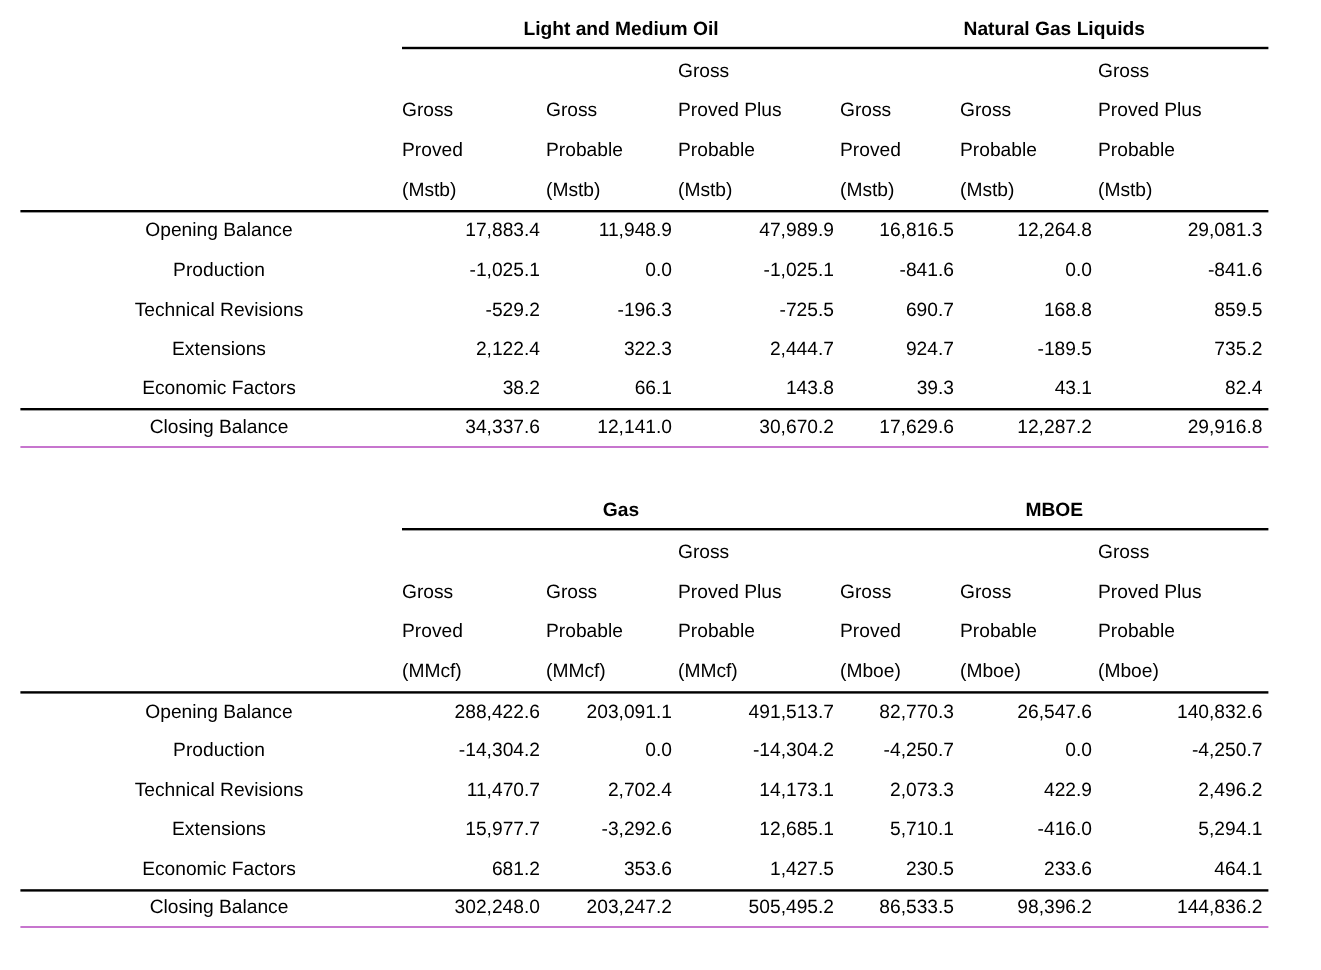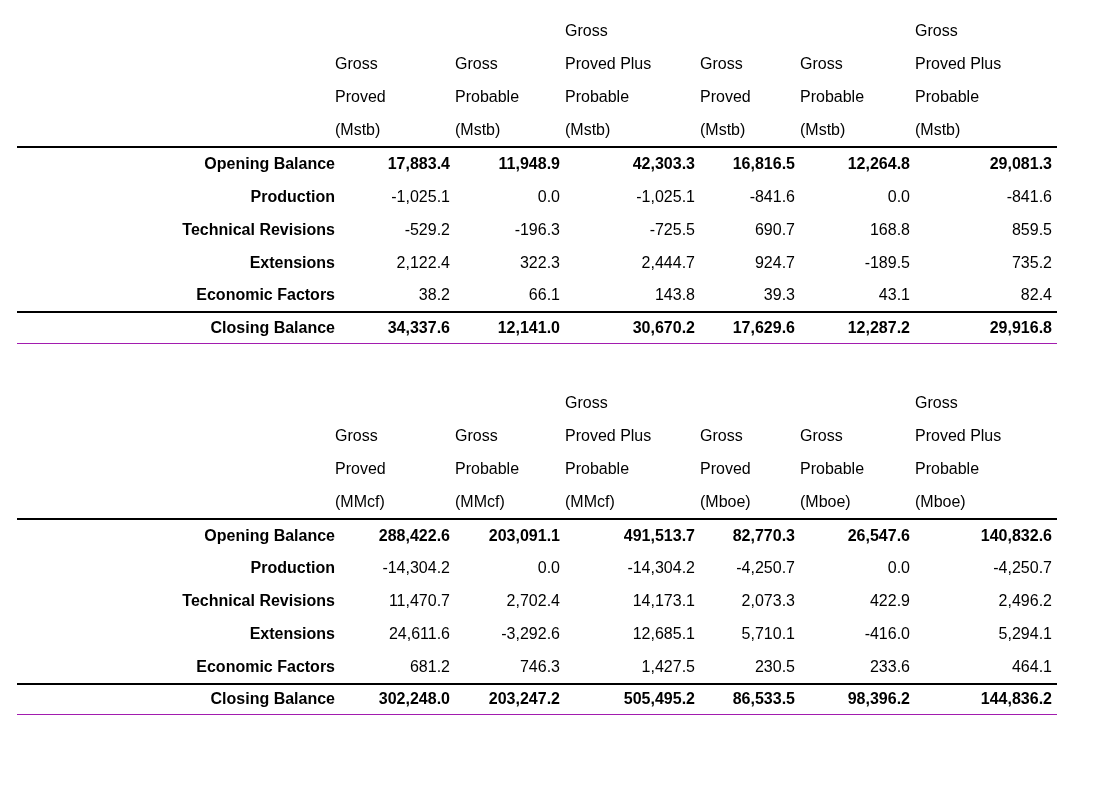--- a/index.html
+++ b/index.html
@@ -46,50 +46,55 @@
     text-align: left;
     vertical-align: bottom;
     white-space: pre-line;
     line-height: 33px;
     padding: 2px 0 0 0;
   }
   th.stub { padding: 0; }
 
   tr.data-row { height: 33px; }
   td.label {
-    text-align: right;
+    text-align: center;
     padding: 0 0 0 13px;
-    font-weight: bold;
+    font-weight: normal;
   }
   td.num {
     text-align: right;
     padding: 0 5px 0 0;
     font-weight: normal;
   }
-  tr.bold td.num { font-weight: bold; }
+  tr.bold td.num { font-weight: normal; }
   tr.total { height: 31px; }
   tr.total td {
     border-top: 2px solid #000;
     border-bottom: 1px solid #a21caf;
   }
 </style>
 </head>
 <body>
 
 <table class="tbl tbl-1">
   <colgroup>
     <col class="c-label">
       <col class="c1">
       <col class="c2">
       <col class="c3">
       <col class="c4">
       <col class="c5">
       <col class="c6">
   </colgroup>
   <thead>
+    <tr class="group-row">
+      <th class="corner"></th>
+      <th class="group" colspan="3">Light and Medium Oil</th>
+      <th class="group" colspan="3">Natural Gas Liquids</th>
+    </tr>
     <tr class="colhead-row">
       <th class="stub"></th>
       <th class="colhead">Gross
 Proved
 (Mstb)</th>
       <th class="colhead">Gross
 Probable
 (Mstb)</th>
       <th class="colhead">Gross
 Proved Plus
@@ -105,21 +110,21 @@
 Proved Plus
 Probable
 (Mstb)</th>
     </tr>
   </thead>
   <tbody>
     <tr class="data-row bold">
       <td class="label">Opening Balance</td>
       <td class="num">17,883.4</td>
       <td class="num">11,948.9</td>
-      <td class="num">42,303.3</td>
+      <td class="num">47,989.9</td>
       <td class="num">16,816.5</td>
       <td class="num">12,264.8</td>
       <td class="num">29,081.3</td>
     </tr>
     <tr class="data-row">
       <td class="label">Production</td>
       <td class="num">-1,025.1</td>
       <td class="num">0.0</td>
       <td class="num">-1,025.1</td>
       <td class="num">-841.6</td>
@@ -169,20 +174,25 @@
   <colgroup>
     <col class="c-label">
       <col class="c1">
       <col class="c2">
       <col class="c3">
       <col class="c4">
       <col class="c5">
       <col class="c6">
   </colgroup>
   <thead>
+    <tr class="group-row">
+      <th class="corner"></th>
+      <th class="group" colspan="3">Gas</th>
+      <th class="group" colspan="3">MBOE</th>
+    </tr>
     <tr class="colhead-row">
       <th class="stub"></th>
       <th class="colhead">Gross
 Proved
 (MMcf)</th>
       <th class="colhead">Gross
 Probable
 (MMcf)</th>
       <th class="colhead">Gross
 Proved Plus
@@ -223,31 +233,31 @@
       <td class="label">Technical Revisions</td>
       <td class="num">11,470.7</td>
       <td class="num">2,702.4</td>
       <td class="num">14,173.1</td>
       <td class="num">2,073.3</td>
       <td class="num">422.9</td>
       <td class="num">2,496.2</td>
     </tr>
     <tr class="data-row">
       <td class="label">Extensions</td>
-      <td class="num">24,611.6</td>
+      <td class="num">15,977.7</td>
       <td class="num">-3,292.6</td>
       <td class="num">12,685.1</td>
       <td class="num">5,710.1</td>
       <td class="num">-416.0</td>
       <td class="num">5,294.1</td>
     </tr>
     <tr class="data-row">
       <td class="label">Economic Factors</td>
       <td class="num">681.2</td>
-      <td class="num">746.3</td>
+      <td class="num">353.6</td>
       <td class="num">1,427.5</td>
       <td class="num">230.5</td>
       <td class="num">233.6</td>
       <td class="num">464.1</td>
     </tr>
     <tr class="data-row total bold">
       <td class="label">Closing Balance</td>
       <td class="num">302,248.0</td>
       <td class="num">203,247.2</td>
       <td class="num">505,495.2</td>

